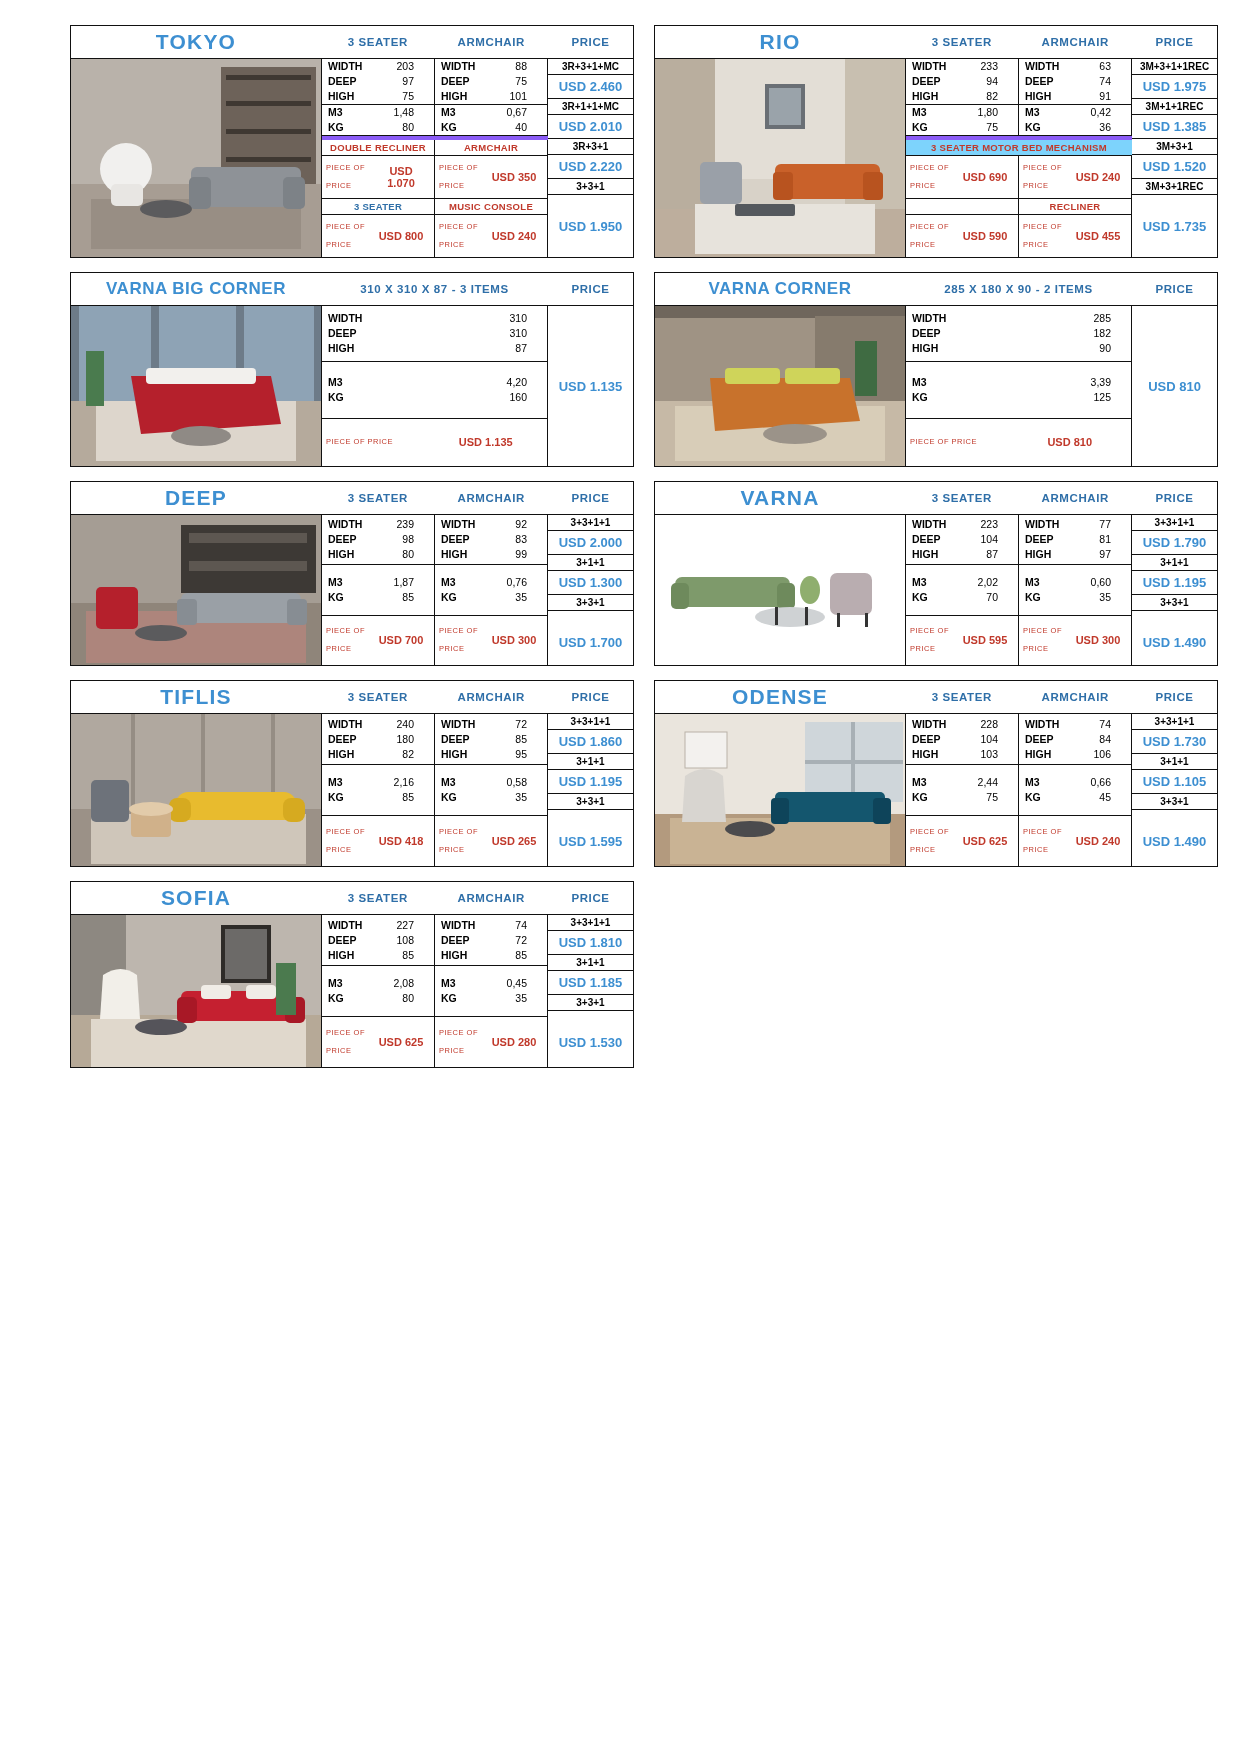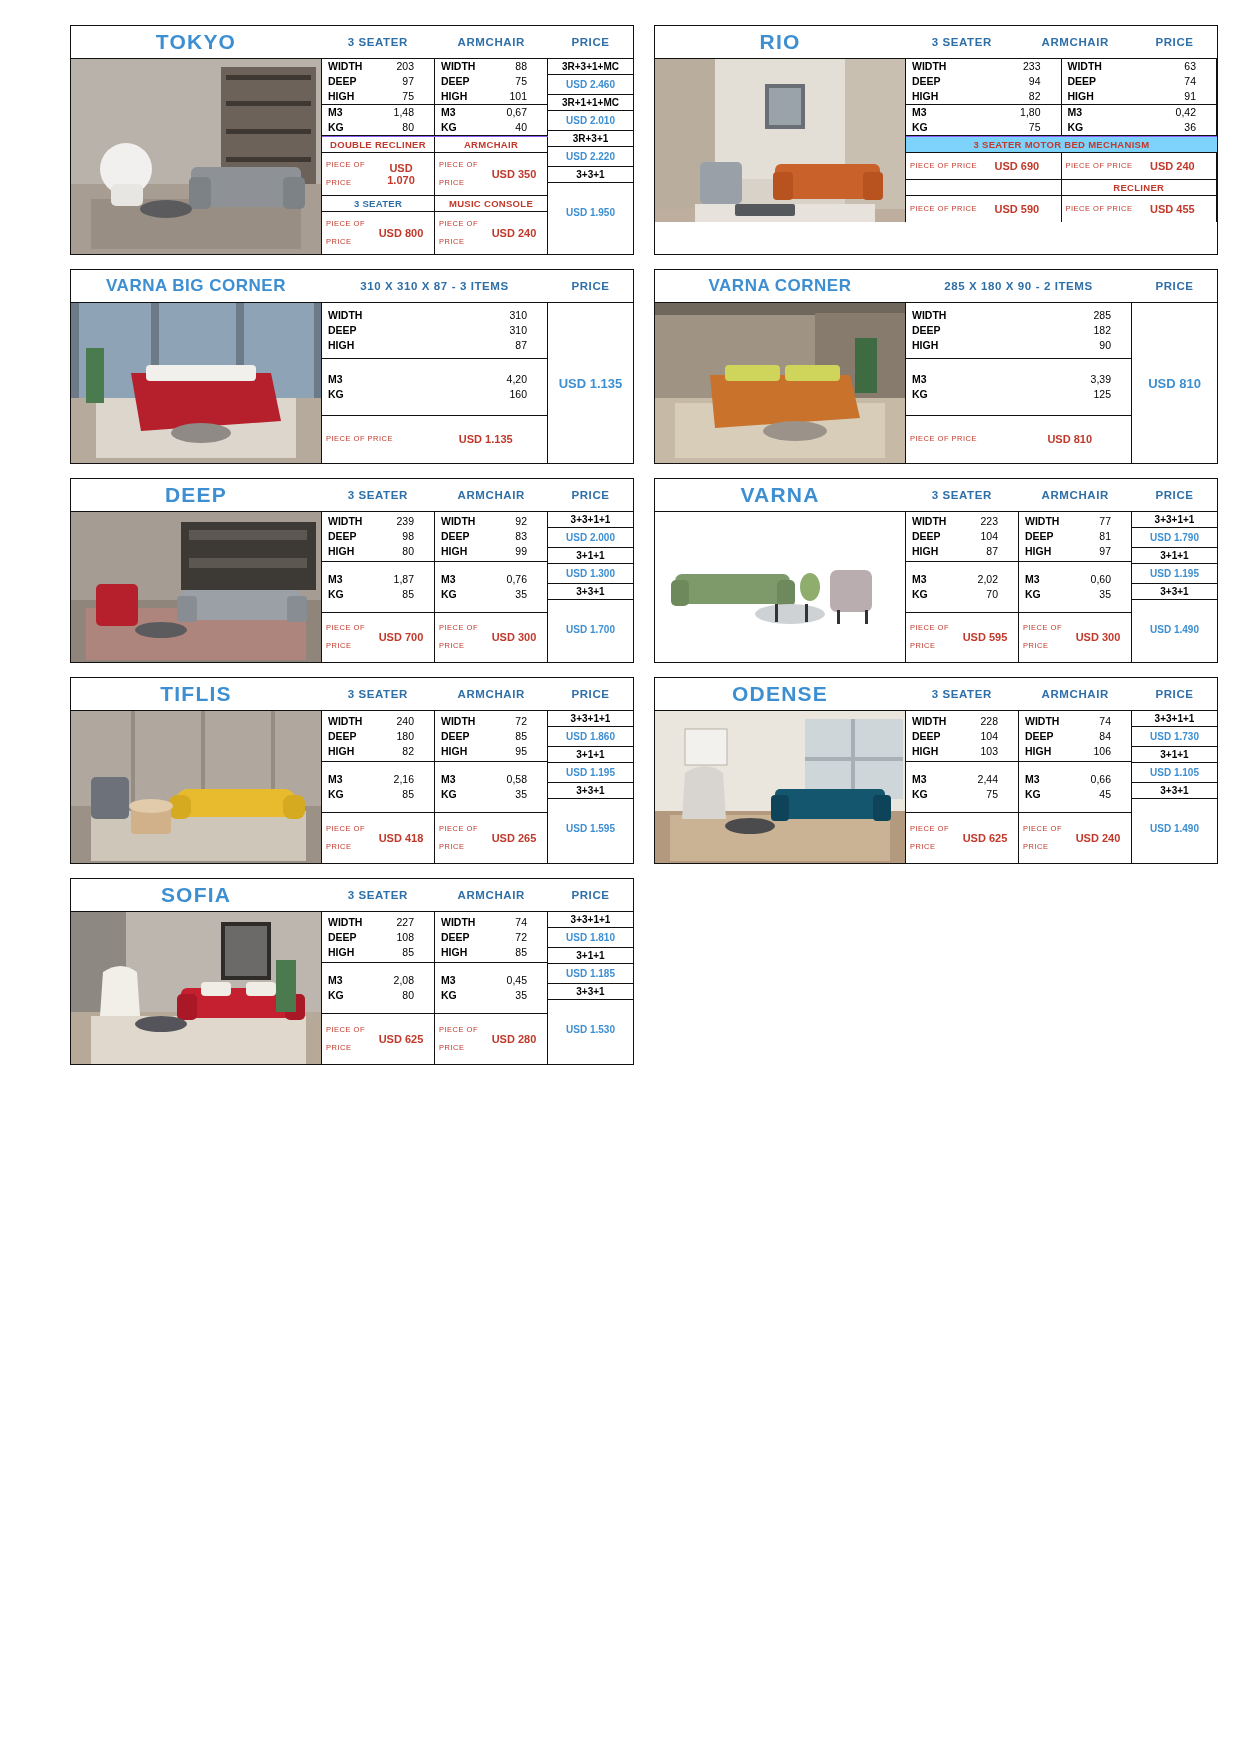--- a/index.html
+++ b/index.html
@@ -131,21 +131,21 @@
     font-weight: bold;
     color: #000;
     line-height: 13px;
     border-bottom: 1px solid #111;
     width: 100%;
     text-align: center;
     padding: 1px 0;
     box-sizing: border-box;
   }
   .amount {
-    font-size: 10px;
+    font-size: 13px;
     color: #3d8fd1;
     font-weight: bold;
     padding: 4px 0;
   }
   .pop-cell {
     flex: 1;
     display: flex;
     align-items: center;
     border-right: 1px solid #111;
     padding: 3px 4px;
@@ -162,21 +162,21 @@
   .pop-val {
     font-size: 11px;
     font-weight: bold;
     color: #c0392b;
     text-align: center;
     flex: 1;
     padding-right: 4px;
   }
   .subhead-row {
     display: flex;
-    border-top: 1px solid #8b5cf6;
+    border-top: 4px solid #8b5cf6;
     border-bottom: 1px solid #111;
   }
   .subhead {
     flex: 1;
     text-align: center;
     font-size: 9.5px;
     font-weight: bold;
     color: #c0392b;
     border-right: 1px solid #111;
     padding: 2px 0;
@@ -488,20 +488,38 @@
                   </div>
                 </div>
                 <div class="tc-cell">
                   <div class="pop-cell" style="border-right:none;">
                     <span class="pop-label">PIECE OF PRICE</span>
                     <span class="pop-val">USD 455</span>
                   </div>
                 </div>
               </div>
             </div>
+            <div class="col-price">
+              <div class="pricecell">
+                <div class="combo">3M+3+1+1REC</div>
+                <div class="amount">USD 1.975</div>
+              </div>
+              <div class="pricecell">
+                <div class="combo">3M+1+1REC</div>
+                <div class="amount">USD 1.385</div>
+              </div>
+              <div class="pricecell">
+                <div class="combo">3M+3+1</div>
+                <div class="amount">USD 1.520</div>
+              </div>
+              <div class="pricecell">
+                <div class="combo">3M+3+1REC</div>
+                <div class="amount">USD 1.735</div>
+              </div>
+            </div>
           </div>
         </div>
       </div>
     </div>
 
     <div class="card">
       <div class="card-head">
         <div class="card-title small-title">VARNA BIG CORNER</div>
         <div class="head-col dims">310 X 310 X 87 - 3 ITEMS</div>
         <div class="head-col price">PRICE</div>

